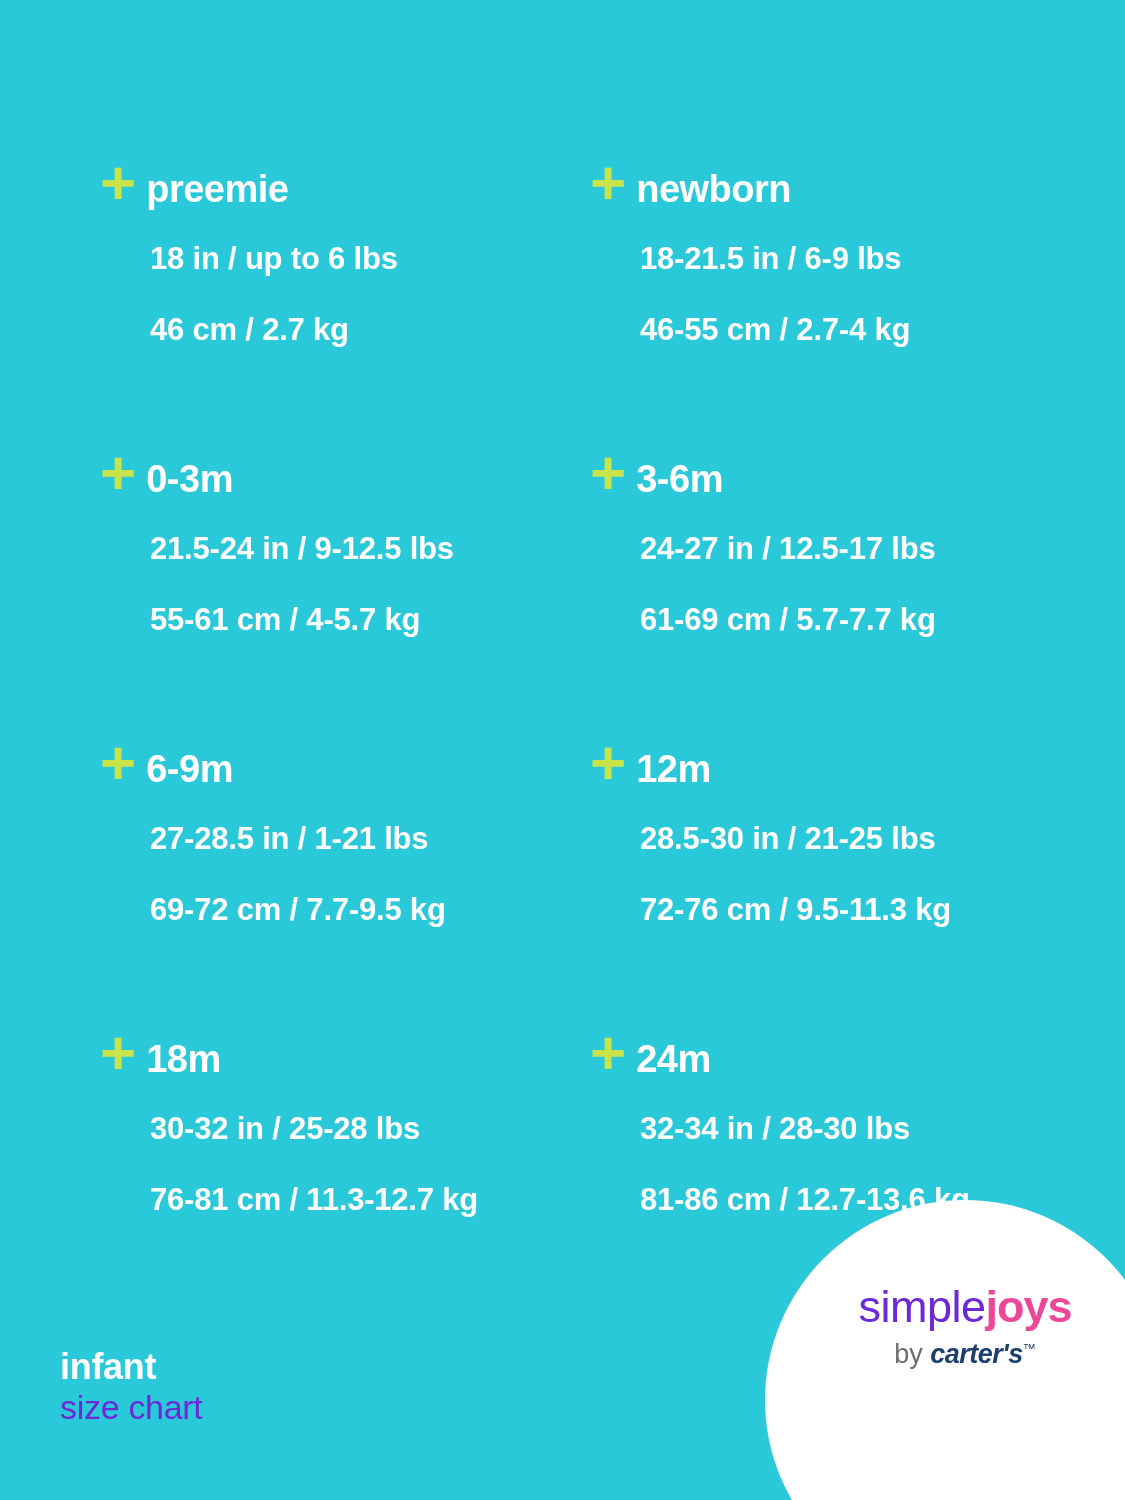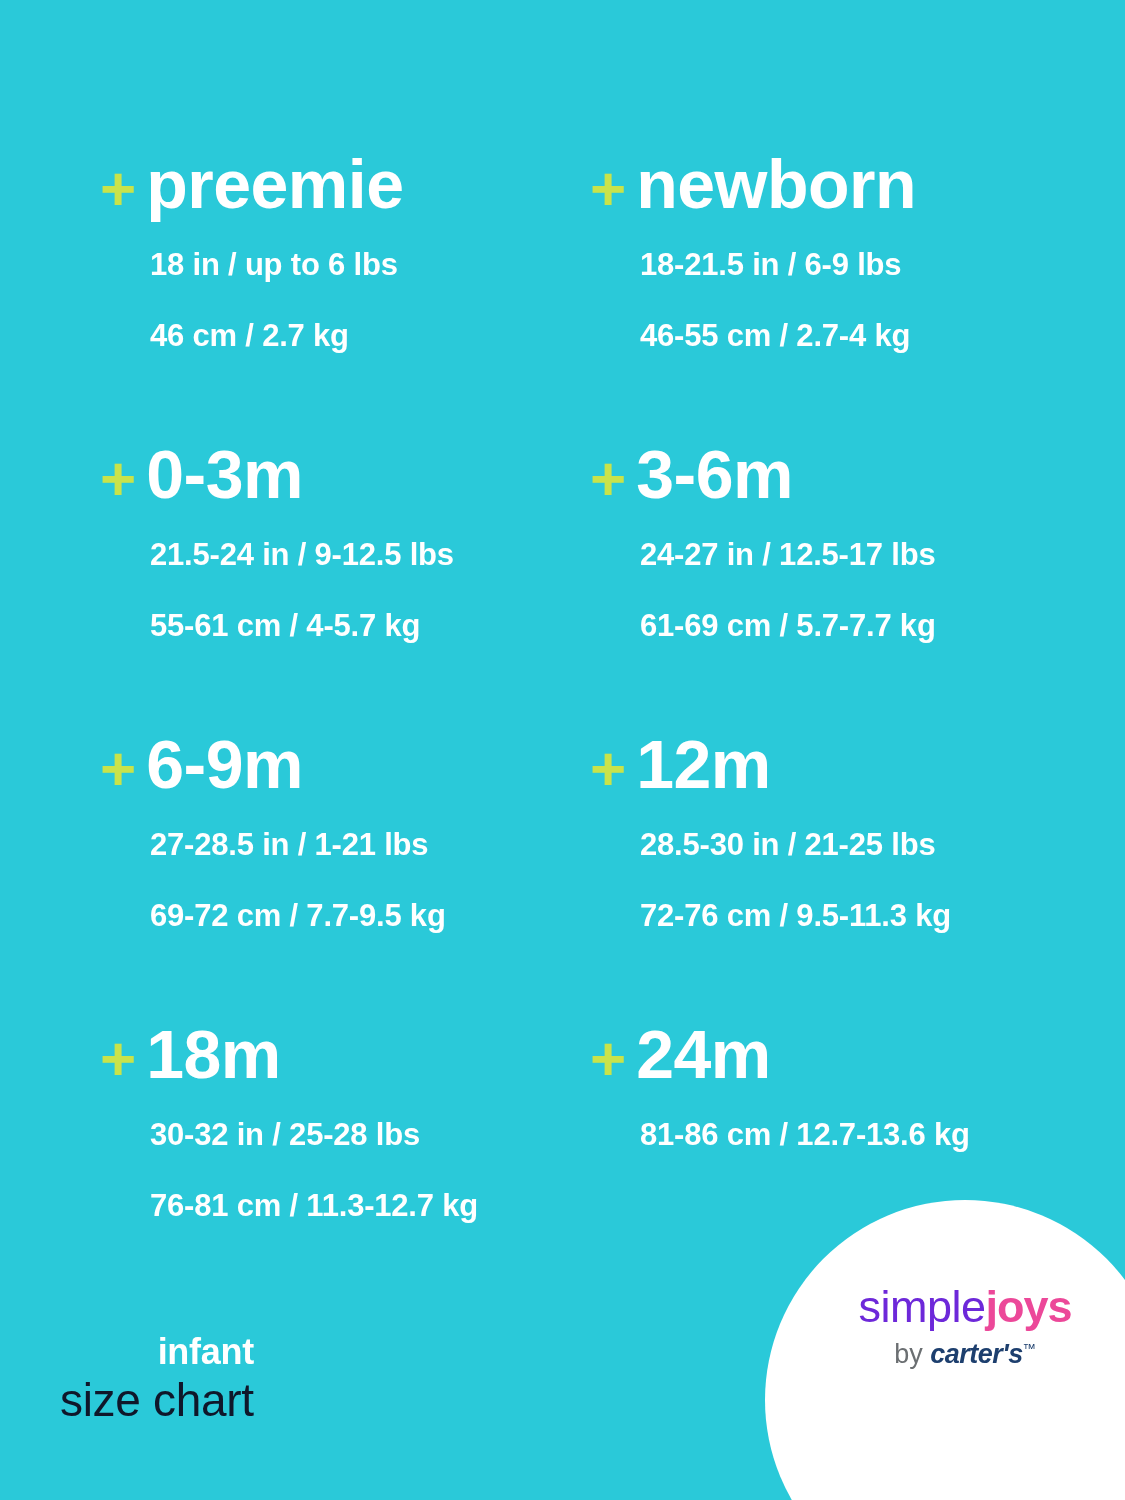--- a/index.html
+++ b/index.html
@@ -43,52 +43,51 @@
     color: #c9e34a;
     font-size: 62px;
     font-weight: bold;
     line-height: 1;
     margin-right: 10px;
     display: inline-block;
     transform: translateY(2px);
   }
   .size-label {
     color: #ffffff;
-    font-size: 68px;
+    font-size: 38px;
     font-weight: bold;
     line-height: 1;
     letter-spacing: -0.5px;
     text-align: right;
   }
   .size-line {
     color: #ffffff;
     font-size: 31px;
     font-weight: bold;
     line-height: 1.5;
     padding-left: 50px;
     letter-spacing: -0.2px;
     margin-top: 24px;
   }
 
   .footer-label {
     position: absolute;
     left: 60px;
     bottom: 72px;
-    text-align: right;
   }
   .footer-title {
     color: #ffffff;
     font-size: 36px;
     font-weight: bold;
     line-height: 1.15;
     letter-spacing: -0.3px;
   }
   .footer-sub {
-    color: #0f172a;
-    font-size: 46px;
+    color: #6d28d9;
+    font-size: 34px;
     font-weight: normal;
     line-height: 1.2;
     letter-spacing: -0.3px;
   }
 
   .logo-circle {
     position: absolute;
     right: -40px;
     bottom: -100px;
     width: 400px;
@@ -206,20 +205,21 @@
     </div>
     <div class="size-line">30-32 in / 25-28 lbs</div>
     <div class="size-line">76-81 cm / 11.3-12.7 kg</div>
   </div>
 
   <div class="size-cell col2">
     <div class="size-head">
       <span class="plus-icon">+</span>
       <span class="size-label">24m</span>
     </div>
+    <div class="size-line">32-34 in / 28-30 lbs</div>
     <div class="size-line">81-86 cm / 12.7-13.6 kg</div>
   </div>
 
 </div>
 
 <div class="footer-label">
   <div class="footer-title">infant</div>
   <div class="footer-sub">size chart</div>
 </div>
 

